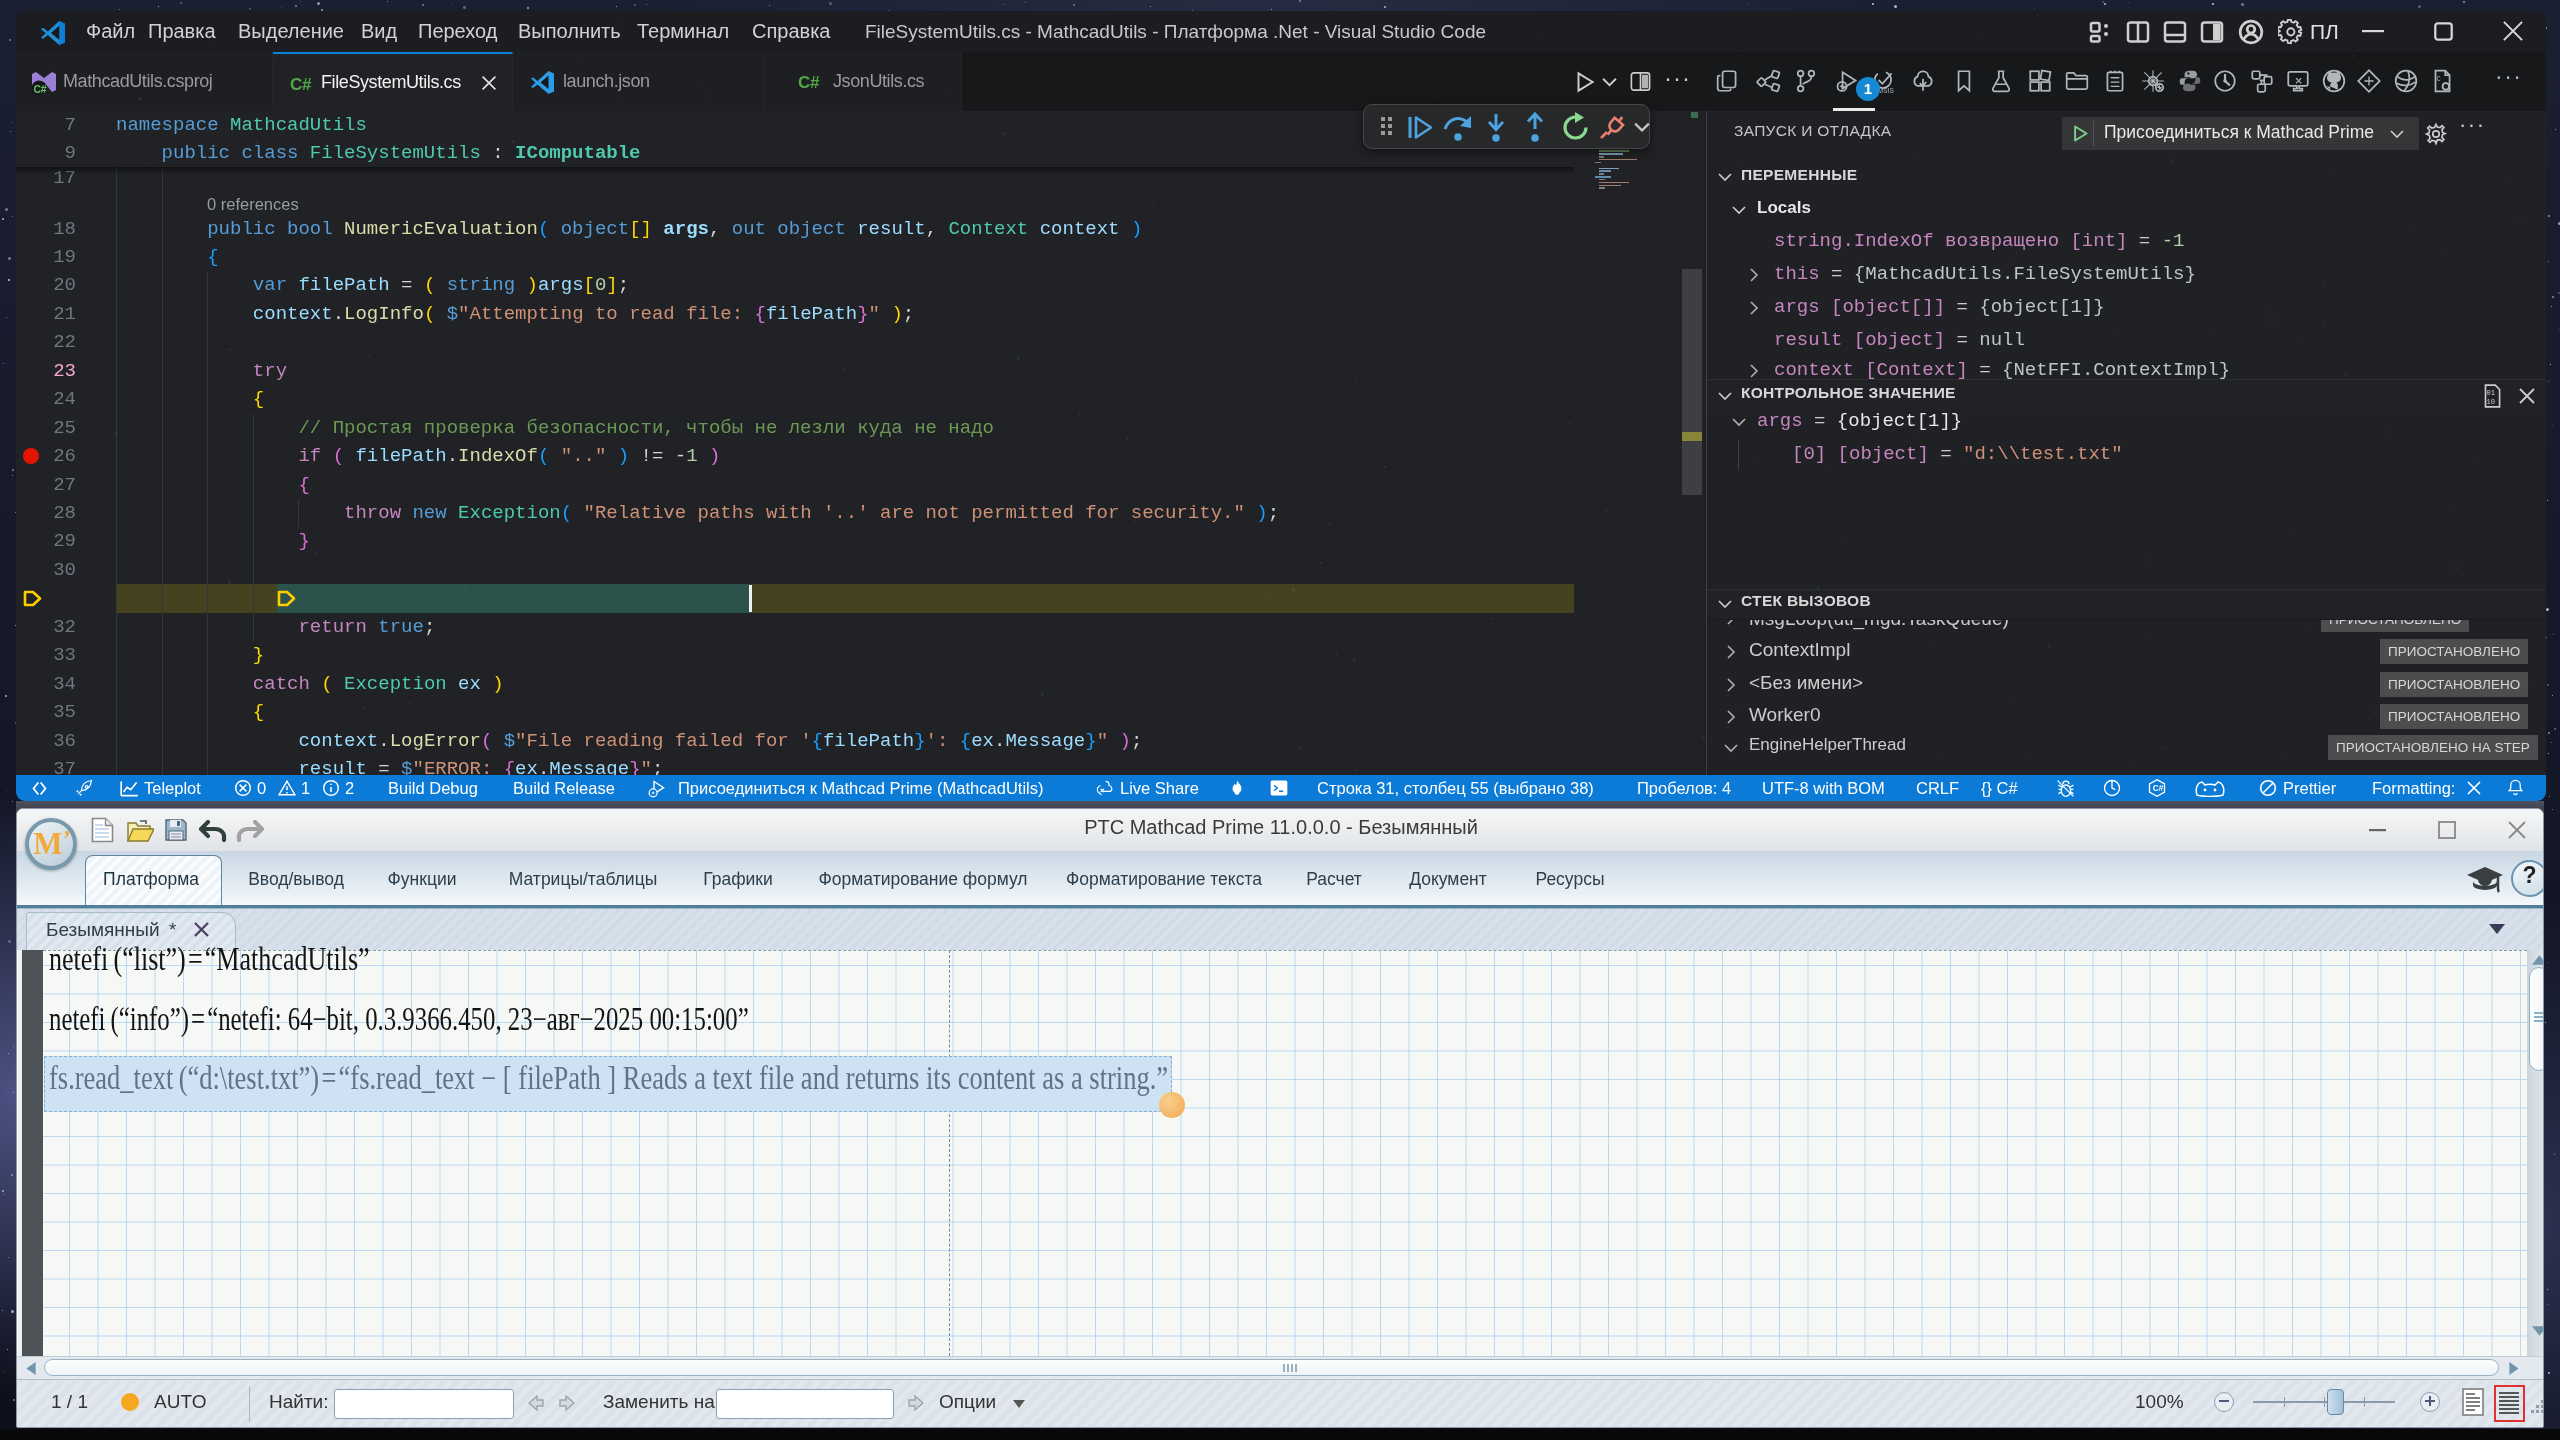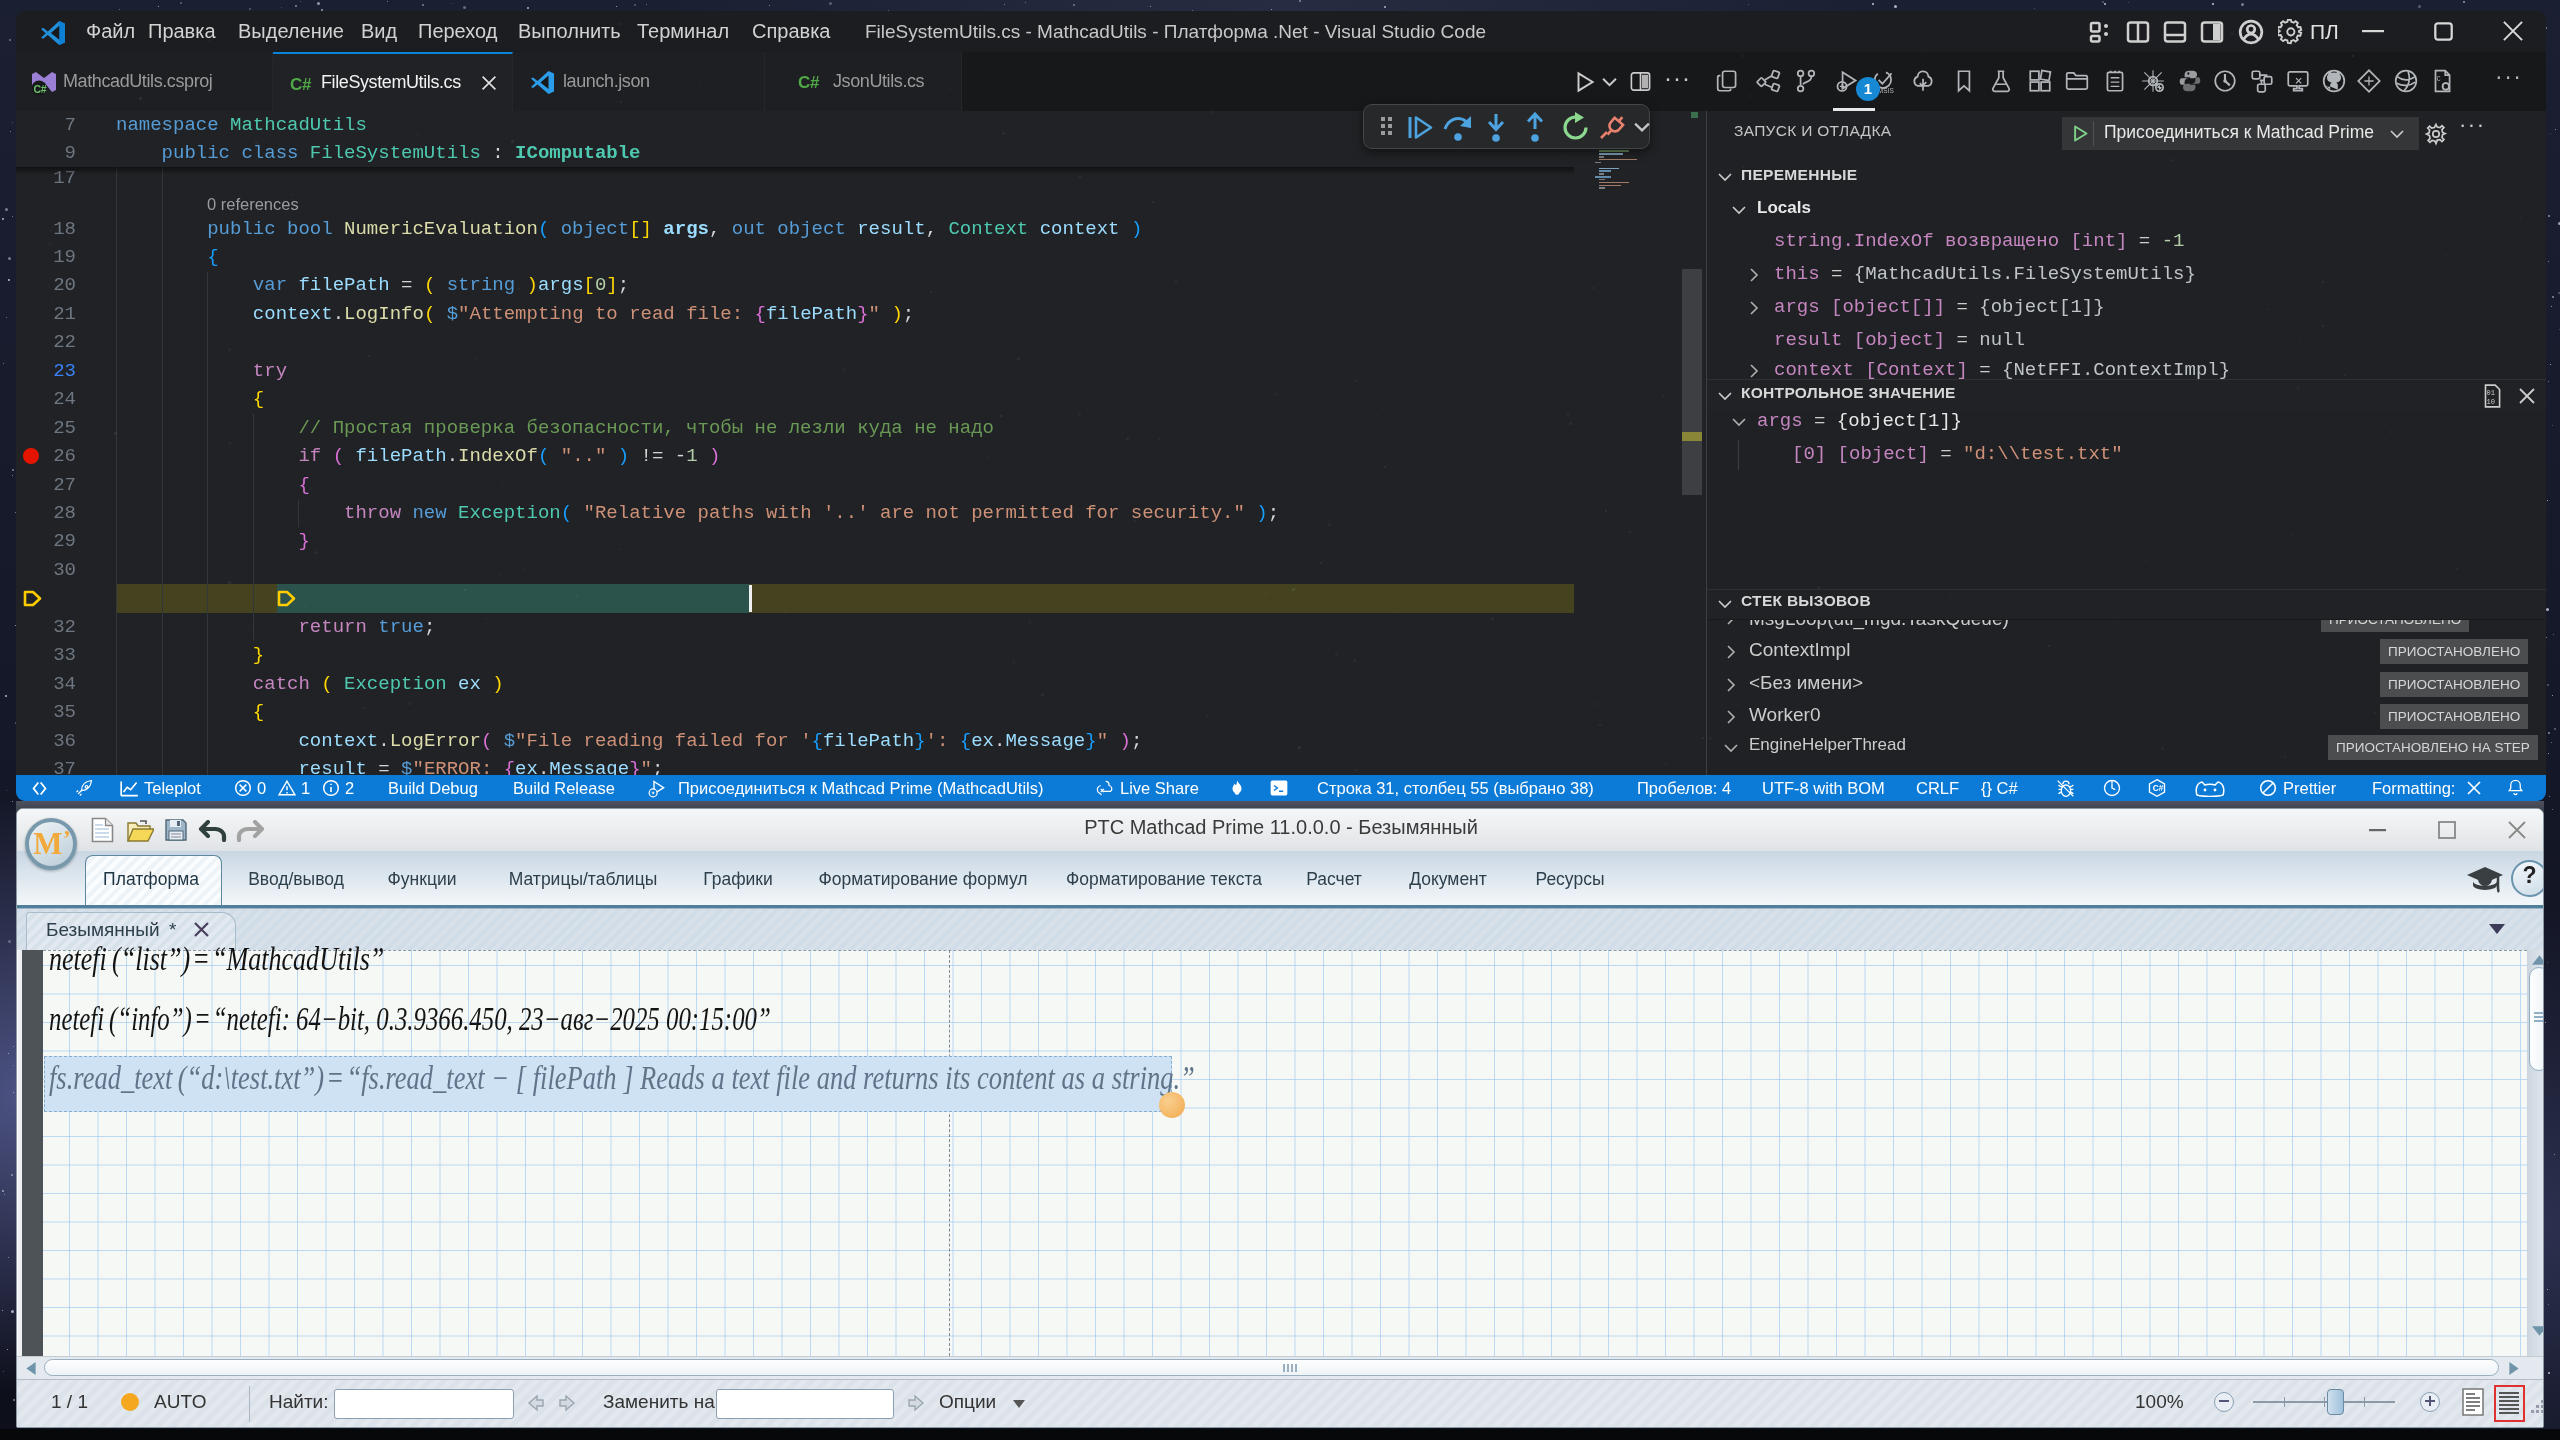--- a/index.html
+++ b/index.html
@@ -32,21 +32,21 @@
   svg{display:block;}
   .icn{position:absolute;}
   #mc{position:absolute;left:16px;top:808px;width:2528px;height:620px;background:#eef1f3;border-radius:7px 7px 2px 2px;overflow:hidden;border:1px solid #8b98a4;box-shadow:inset 0 0 0 1px rgba(255,255,255,0.7);}
   #mc-title{position:absolute;left:0;top:0;width:100%;height:42px;background:linear-gradient(180deg,#f5f6f7 0%,#eaecee 55%,#e0e3e6 100%);}
   #mc-ribbon{position:absolute;left:0;top:42px;width:100%;height:54px;background:linear-gradient(180deg,#c9d6e3 0%,#dce6ee 45%,#f3f7fa 100%);}
   .rtab{position:absolute;top:0;height:54px;line-height:56px;font-size:17.5px;color:#2e3f4c;text-align:center;white-space:nowrap;}
   #mc-docbar{position:absolute;left:0;top:99px;width:100%;height:42px;
      background:repeating-linear-gradient(135deg,#d0dce7 0 4px,#d8e1ea 4px 8px);border-top:1px solid #9fb4c4;}
   #mc-sheet{position:absolute;left:26px;top:141px;width:2484px;height:406px;background:#f5f8f5;
      background-image:linear-gradient(90deg,rgba(163,203,243,0.7) 0 1.4px,transparent 1.4px),linear-gradient(180deg,rgba(163,203,243,0.7) 0 1.4px,transparent 1.4px);
-     background-size:28.5px 28.5px;background-position:26px 15px;font-style:italic;}
+     background-size:28.5px 28.5px;background-position:26px 15px;}
   .ser{font-family:"Liberation Serif",serif;}
   #mc-status{position:absolute;left:0;top:570px;width:100%;height:49px;border-top:1px solid #b2bdc8;
      background:repeating-linear-gradient(135deg,#dce2ea 0 5px,#e2e8ee 5px 10px);color:#333;font-size:19px;}
   .ffield{position:absolute;height:30px;background:#fff;border:1px solid #8aa0b2;border-radius:3px;}
   .mit{position:absolute;white-space:nowrap;}
 </style>
 </head>
 <body>
 <div id="desktop"></div>
 
@@ -284,21 +284,21 @@
 <div class="ig" style="left:146px;top:53.0px;height:620.0px"></div>
 <div class="ig" style="left:191px;top:160.9px;height:512.1px"></div>
 <div class="ig" style="left:237px;top:303.1px;height:227.0px"></div>
 <div class="ig" style="left:282px;top:388.5px;height:27.9px"></div>
 <div class="cl" style="top:53.0px"><span class="no" style="color:#6e7681">17</span><span class="cd"></span></div>
 <div class="cl" style="top:103.5px"><span class="no" style="color:#6e7681">18</span><span class="cd">        <span class="kb">public bool</span> <span class="fn">NumericEvaluation</span><span class="b3">(</span> <span class="kb">object</span><span class="b1">[]</span> <span class="vr" style="font-weight:bold">args</span><span class="pw">, </span><span class="kb">out object</span> <span class="vr">result</span><span class="pw">, </span><span class="ty">Context</span> <span class="vr">context</span> <span class="b3">)</span></span></div>
 <div class="cl" style="top:131.9px"><span class="no" style="color:#6e7681">19</span><span class="cd">        <span class="b3">{</span></span></div>
 <div class="cl" style="top:160.3px"><span class="no" style="color:#6e7681">20</span><span class="cd">            <span class="kb">var</span> <span class="vr">filePath</span><span class="pw"> = </span><span class="b1">(</span> <span class="kb">string</span> <span class="b1">)</span><span class="vr">args</span><span class="b1">[</span><span class="nm">0</span><span class="b1">]</span><span class="pw">;</span></span></div>
 <div class="cl" style="top:188.8px"><span class="no" style="color:#6e7681">21</span><span class="cd">            <span class="vr">context</span><span class="pw">.</span><span class="fn">LogInfo</span><span class="b1">(</span> <span class="kb">$</span><span class="st">"Attempting to read file: </span><span class="b2">{</span><span class="vr">filePath</span><span class="b2">}</span><span class="st">"</span> <span class="b1">)</span><span class="pw">;</span></span></div>
 <div class="cl" style="top:217.2px"><span class="no" style="color:#6e7681">22</span><span class="cd"></span></div>
-<div class="cl" style="top:245.7px"><span class="no" style="color:#3b82f6">23</span><span class="cd">            <span class="kc">try</span></span></div>
+<div class="cl" style="top:245.7px"><span class="no" style="color:#f9a8d4">23</span><span class="cd">            <span class="kc">try</span></span></div>
 <div class="cl" style="top:274.1px"><span class="no" style="color:#6e7681">24</span><span class="cd">            <span class="b1">{</span></span></div>
 <div class="cl" style="top:302.6px"><span class="no" style="color:#6e7681">25</span><span class="cd">                <span class="cm">// Простая проверка безопасности, чтобы не лезли куда не надо</span></span></div>
 <div class="cl" style="top:331.0px"><span class="no" style="color:#6e7681">26</span><span class="cd">                <span class="kc">if</span> <span class="b2">(</span> <span class="vr">filePath</span><span class="pw">.</span><span class="fn">IndexOf</span><span class="b3">(</span> <span class="st">".."</span> <span class="b3">)</span><span class="pw"> != -</span><span class="nm">1</span> <span class="b2">)</span></span></div>
 <div class="cl" style="top:359.5px"><span class="no" style="color:#6e7681">27</span><span class="cd">                <span class="b2">{</span></span></div>
 <div class="cl" style="top:387.9px"><span class="no" style="color:#6e7681">28</span><span class="cd">                    <span class="kc">throw</span> <span class="kb">new</span> <span class="ty">Exception</span><span class="b3">(</span> <span class="st">"Relative paths with '..' are not permitted for security."</span> <span class="b3">)</span><span class="pw">;</span></span></div>
 <div class="cl" style="top:416.4px"><span class="no" style="color:#6e7681">29</span><span class="cd">                <span class="b2">}</span></span></div>
 <div class="cl" style="top:444.8px"><span class="no" style="color:#6e7681">30</span><span class="cd"></span></div>
 <div class="cl" style="top:501.7px"><span class="no" style="color:#6e7681">32</span><span class="cd">                <span class="kc">return</span> <span class="kb">true</span><span class="pw">;</span></span></div>
 <div class="cl" style="top:530.2px"><span class="no" style="color:#6e7681">33</span><span class="cd">            <span class="b1">}</span></span></div>
 <div class="cl" style="top:558.6px"><span class="no" style="color:#6e7681">34</span><span class="cd">            <span class="kc">catch</span> <span class="b1">(</span> <span class="ty">Exception</span> <span class="vr">ex</span> <span class="b1">)</span></span></div>

